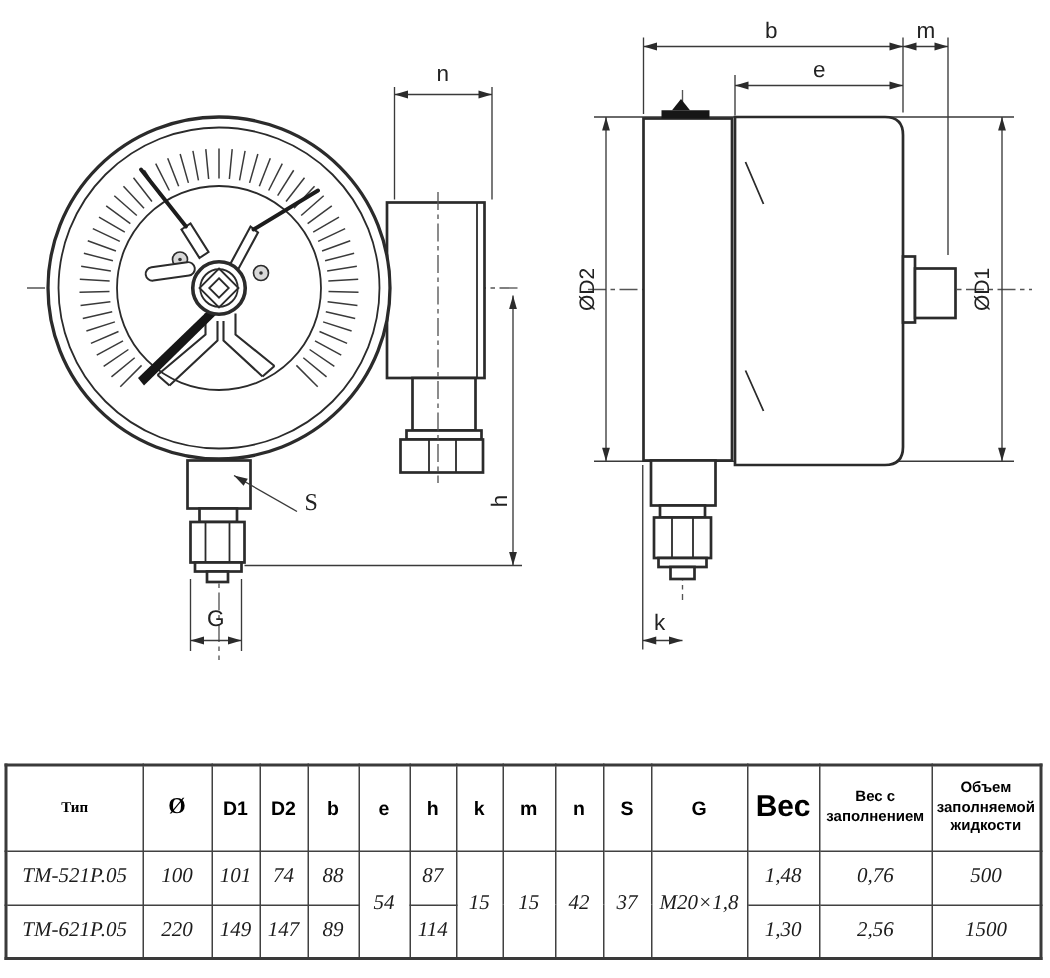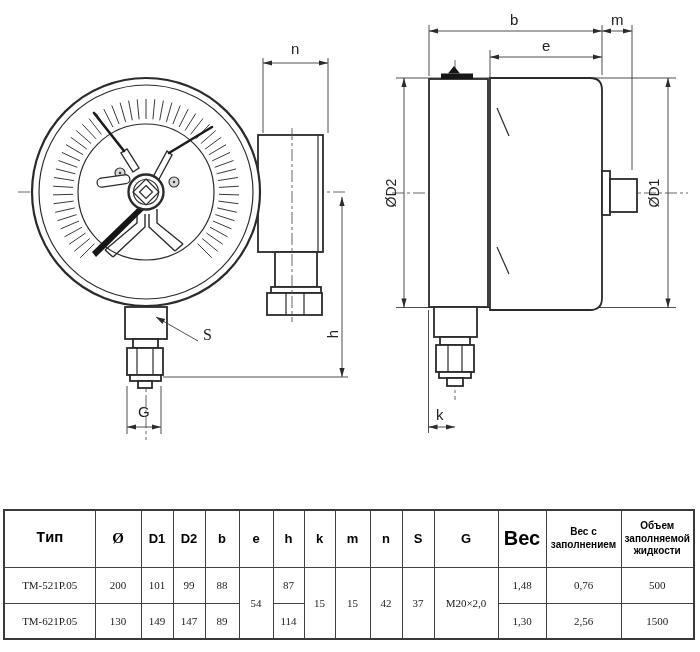--- a/index.html
+++ b/index.html
@@ -22,26 +22,26 @@
     position:absolute;left:3px;top:509px;width:689px;
     border-collapse:collapse;table-layout:fixed;background:#fff;
   }
   table.dims th,table.dims td{
     border:1.5px solid #414141;padding:0;text-align:center;vertical-align:middle;
     overflow:hidden;
   }
   table.dims{border:2px solid #3a3a3a;}
   tr.hdr{height:57px;}
   tr.body-row{height:36px;}
-  th.h-type{font-family:Liberation Mono, monospace;font-weight:bold;font-size:15px;}
+  th.h-type{font-family:Liberation Serif, serif;font-weight:bold;font-size:10px;}
   th.h-dia{font-family:"Liberation Serif",serif;font-weight:bold;font-size:15px;}
   th.h-std{font-size:13px;font-weight:bold;}
   th.h-ves{font-size:20px;font-weight:bold;}
   th.h-small{font-size:10px;font-weight:bold;line-height:1.25;}
-  td.v{font-family:"Liberation Serif",serif;font-size:11px;color:#1c1c1c;}
+  td.v{font-family:"Liberation Serif",serif;font-size:14px;color:#1c1c1c;font-style:italic;}
 </style>
 </head>
 <body>
 
 <div class="page">
 
   <svg class="drawing-svg" width="700" height="470" viewBox="0 0 700 470">
 
     <g>
 
@@ -290,38 +290,38 @@
         <th class="h-std">S</th>
         <th class="h-std">G</th>
         <th class="h-ves">Вес</th>
         <th class="h-small">Вес с заполнением</th>
         <th class="h-small">Объем заполняемой жидкости</th>
       </tr>
     </thead>
     <tbody>
       <tr class="body-row">
         <td class="v">ТМ-521Р.05</td>
-        <td class="v">200</td>
+        <td class="v">100</td>
         <td class="v">101</td>
-        <td class="v">99</td>
+        <td class="v">74</td>
         <td class="v">88</td>
         <td class="v" rowspan="2">54</td>
         <td class="v">87</td>
         <td class="v" rowspan="2">15</td>
         <td class="v" rowspan="2">15</td>
         <td class="v" rowspan="2">42</td>
         <td class="v" rowspan="2">37</td>
-        <td class="v" rowspan="2">М20×2,0</td>
+        <td class="v" rowspan="2">М20×1,8</td>
         <td class="v">1,48</td>
         <td class="v">0,76</td>
         <td class="v">500</td>
       </tr>
       <tr class="body-row">
         <td class="v">ТМ-621Р.05</td>
-        <td class="v">130</td>
+        <td class="v">220</td>
         <td class="v">149</td>
         <td class="v">147</td>
         <td class="v">89</td>
         <td class="v">114</td>
         <td class="v">1,30</td>
         <td class="v">2,56</td>
         <td class="v">1500</td>
       </tr>
     </tbody>
   </table>

